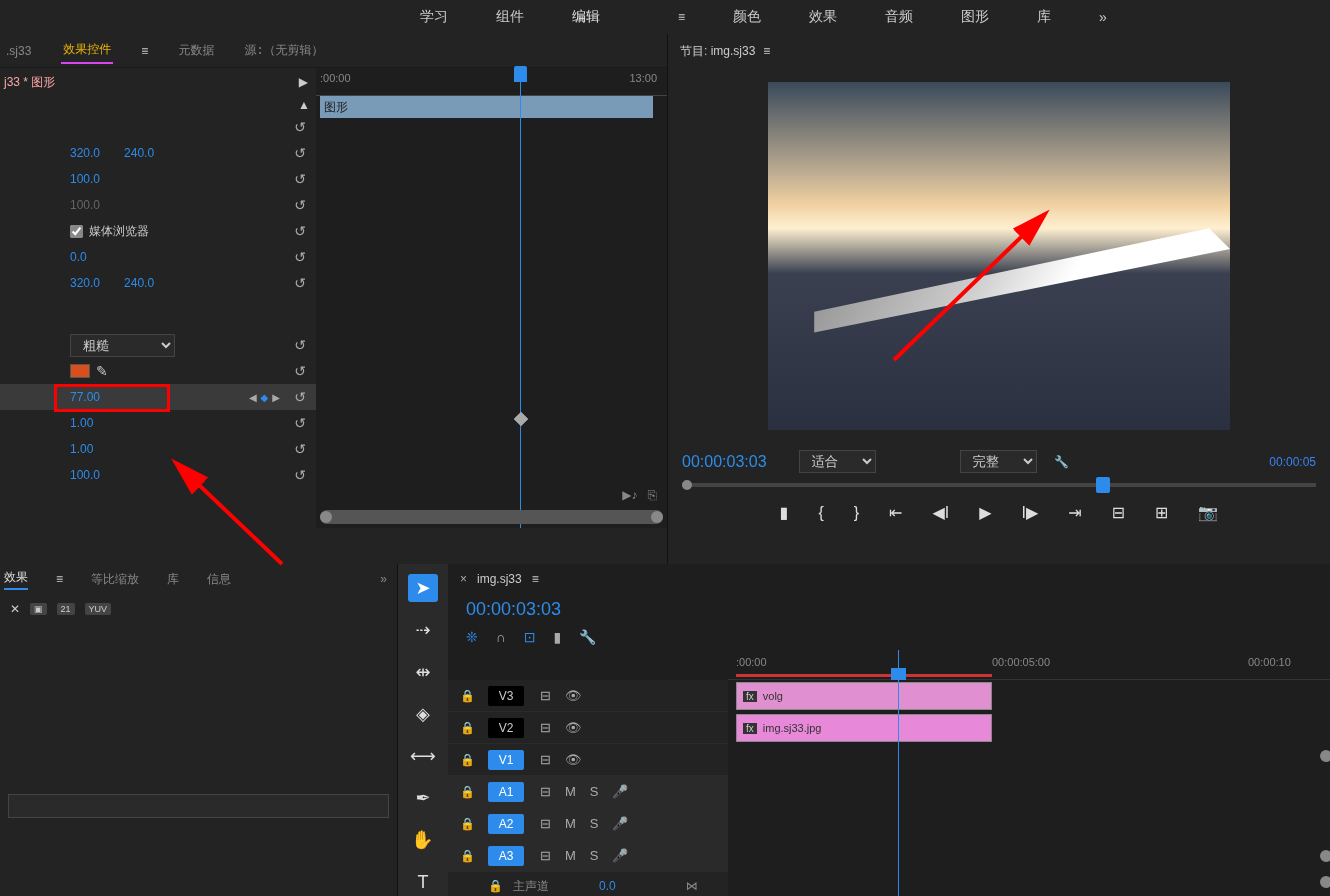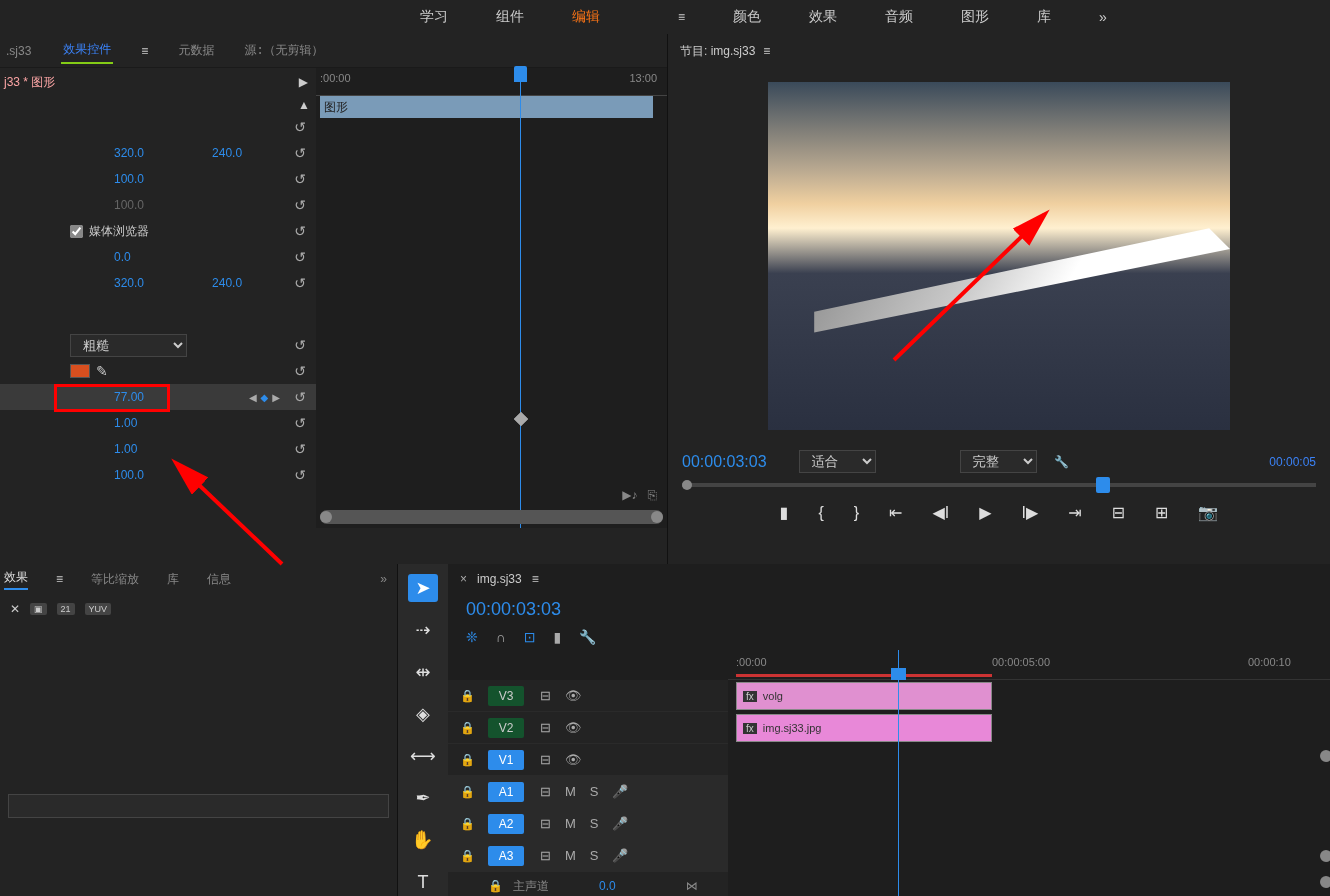--- a/index.html
+++ b/index.html
@@ -1,53 +1,53 @@
 <!DOCTYPE html>
 <html><head>
 <meta charset="utf-8">
 <style>
 * { margin: 0; padding: 0; box-sizing: border-box; font-family: "Microsoft YaHei", sans-serif; }
 body { background: #1e1e1e; color: #ccc; font-size: 12px; width: 1330px; height: 896px; overflow: hidden; position: relative; }
 
 
 .top-menu { display: flex; align-items: center; height: 34px; background: #232323; padding-left: 420px; gap: 48px; }
 .top-menu-item { color: #ccc; cursor: pointer; font-size: 14px; }
-.top-menu-item.active { color: #f97316; }
+.top-menu-item.active { color: #e5e5e5; }
 .top-menu-extra { color: #ccc; margin-left: 30px; }
 
 
 .main { display: flex; height: 530px; }
 .left-panel { width: 668px; background: #232323; border-right: 1px solid #111; }
 .right-panel { flex: 1; background: #232323; }
 
 
 .panel-tabs { display: flex; align-items: center; height: 34px; padding-left: 4px; gap: 28px; background: #232323; border-bottom: 1px solid #1a1a1a; }
 .panel-tab { color: #888; cursor: pointer; padding: 4px 2px; }
-.panel-tab.active { color: #3b82f6; border-bottom: 2px solid #84cc16; }
+.panel-tab.active { color: #eab308; border-bottom: 2px solid #d946ef; }
 .panel-tab-source { color: #888; font-family: Liberation Mono, monospace; }
 
 .effect-body { display: flex; height: 460px; }
 .effect-props { width: 316px; background: #232323; position: relative; }
 .effect-timeline { flex: 1; background: #1e1e1e; position: relative; }
 
 .clip-name-row { display: flex; align-items: center; height: 28px; padding-left: 4px; color: #2d8ceb; justify-content: space-between; padding-right: 8px; }
 .clip-name-row .arrow { color: #ccc; }
 
 .collapse-arrow { display: flex; justify-content: flex-end; padding-right: 6px; height: 18px; align-items: center; color: #ccc; }
 
 .prop-row { display: flex; align-items: center; height: 26px; padding-left: 4px; position: relative; }
 .prop-reset { position: absolute; right: 10px; color: #aaa; font-size: 14px; }
-.prop-value { color: #2d8ceb; cursor: pointer; margin-left: 44px; }
+.prop-value { color: #2d8ceb; cursor: pointer; }
 .prop-value.dim { color: #666; }
 .prop-values { display: flex; gap: 24px; padding-left: 66px; }
 .prop-single { padding-left: 66px; }
 .prop-checkbox { display: flex; align-items: center; gap: 6px; padding-left: 66px; }
 .prop-checkbox input { accent-color: #888; }
 .prop-dropdown { padding-left: 66px; display: flex; align-items: center; }
-.prop-dropdown select { background: #2a2a2a; color: #ccc; border: 1px solid #444; padding: 2px 60px 2px 8px; }
+.prop-dropdown select { background: #2a2a2a; color: #ccc; border: 1px solid #444; padding: 2px 48px 2px 8px; }
 .prop-color { padding-left: 66px; display: flex; align-items: center; gap: 6px; }
 .color-swatch { width: 20px; height: 14px; background: #d84f1f; border: 1px solid #555; }
 .eyedropper { color: #ccc; font-size: 14px; }
 
 .keyframe-nav { position: absolute; right: 36px; display: flex; gap: 4px; align-items: center; color: #aaa; font-size: 10px; }
 .keyframe-diamond { color: #2d8ceb; }
 
 .highlighted-row { background: #3a3a3a; }
 .highlight-box { position: absolute; left: 54px; top: 0; width: 116px; height: 28px; border: 3px solid #ff0000; pointer-events: none; }
 
@@ -115,21 +115,21 @@
 
 .tl-ruler { height: 30px; position: relative; border-bottom: 1px solid #333; }
 .tl-ruler-label { position: absolute; top: 6px; color: #888; font-size: 11px; }
 .tl-ruler-red { position: absolute; top: 24px; left: 8px; width: 256px; height: 3px; background: #cc3333; }
 .tl-playhead { position: absolute; top: 0; bottom: 0; width: 1px; background: #2d8ceb; left: 170px; }
 .tl-playhead-head { position: absolute; top: 18px; left: -7px; width: 15px; height: 12px; background: #2d8ceb; }
 
 .track-row { height: 32px; display: flex; align-items: center; border-bottom: 1px solid #2a2a2a; background: #2a2a2a; }
 .track-row.dark { background: #232323; }
 .track-lock { width: 40px; text-align: center; color: #888; }
-.track-label { width: 36px; text-align: center; color: #ccc; background: #14532d; height: 20px; line-height: 20px; border-radius: 2px; }
+.track-label { width: 36px; text-align: center; color: #ccc; background: #000000; height: 20px; line-height: 20px; border-radius: 2px; }
 .track-label.active { background: #2d8ceb; color: #fff; }
 .track-btns { display: flex; gap: 14px; padding-left: 16px; align-items: center; }
 .track-btn { color: #aaa; font-size: 13px; }
 
 .clip { position: absolute; height: 28px; border: 1px solid #888; display: flex; align-items: center; padding-left: 6px; gap: 6px; font-size: 11px; }
 .clip-v2 { top: 32px; left: 8px; width: 256px; background: #e090d0; color: #333; }
 .clip-v1 { top: 64px; left: 8px; width: 256px; background: #e888d8; color: #333; }
 .clip-fx { background: #333; color: #ccc; padding: 0 3px; font-size: 10px; }
 
 .master-row { height: 28px; display: flex; align-items: center; padding-left: 40px; gap: 10px; background: #232323; }

